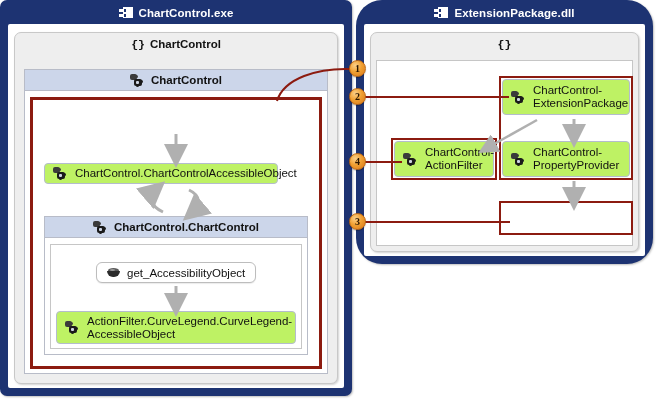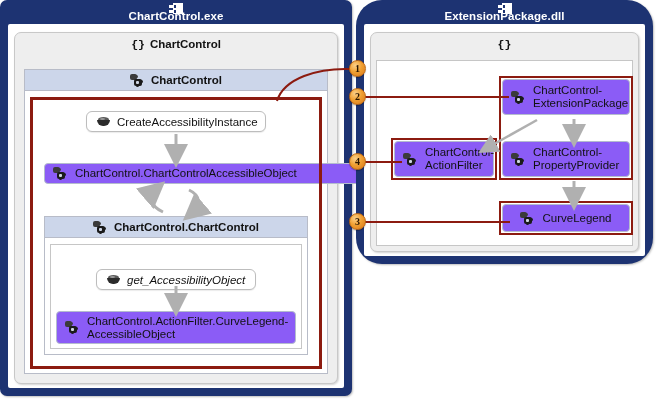--- a/index.html
+++ b/index.html
@@ -23,21 +23,20 @@
     left: 0; right: 0; top: 3px;
     height: 19px;
     color: #ffffff;
     font-size: 11.5px;
     font-weight: bold;
     display: flex;
     align-items: center;
     justify-content: center;
     gap: 6px;
     letter-spacing: .1px;
-    flex-direction: column;
   }
   .assembly-body {
     position: absolute;
     left: 8px; right: 8px; top: 24px; bottom: 8px;
     background: #ffffff;
     border-radius: 2px;
   }
 
   
   .comp-icon { position: relative; width: 14px; height: 11px; display:inline-block; }
@@ -129,21 +128,21 @@
     background: #2b2b2b; border-radius: 0 0 7px 7px;
   }
   .method-icon .shine {
     position: absolute; left: 3px; top: 1px; width: 5px; height: 2px;
     background: #9a9a9a; border-radius: 50%;
   }
 
   
   .member {
     position: absolute;
-    background: #8b5cf6;
+    background: #bef264;
     border: 1px solid #b4bccd;
     border-radius: 4px;
     display: flex;
     align-items: center;
     padding: 0 8px;
     gap: 7px;
     font-size: 11.5px;
     color: #111111;
     line-height: 13px;
   }
@@ -226,30 +225,22 @@
             <i class="pz p2a"></i>
             <i class="pz p2b"></i>
             <i class="pz hl"></i>
         </span>
         <span>ChartControl</span>
       </div>
     </div>
 
     <div class="inner-white" style="left:30px; top:97px; width:292px; height:272px;"></div>
 
-    <div class="method" style="left:86px; top:111px; width:180px; height:21px;">
-      <span class="method-icon">
-        <span class="top"></span>
-          <span class="bot"></span>
-          <span class="shine"></span>
-      </span>
-      <span>CreateAccessibilityInstance</span>
-    </div>
-
-    <div class="member" style="left:44px; top:163px; width:320px; height:21px;">
+
+    <div class="member" style="left:44px; top:163px; width:234px; height:21px;">
       <span class="class-icon">
         <i class="pz p1"></i>
           <i class="pz p1a"></i>
           <i class="pz p2"></i>
           <i class="pz p2a"></i>
           <i class="pz p2b"></i>
           <i class="pz hl"></i>
       </span>
       <span class="lbl">ChartControl.ChartControlAccessibleObject</span>
     </div>
@@ -262,39 +253,39 @@
             <i class="pz p2"></i>
             <i class="pz p2a"></i>
             <i class="pz p2b"></i>
             <i class="pz hl"></i>
         </span>
         <span>ChartControl.ChartControl</span>
       </div>
     </div>
     <div class="inner-white" style="left:50px; top:244px; width:252px; height:105px;"></div>
 
-    <div class="method" style="left:96px; top:269px; width:160px; height:21px;font-style:italic;">
+    <div class="method" style="left:96px; top:262px; width:160px; height:21px;">
       <span class="method-icon">
         <span class="top"></span>
           <span class="bot"></span>
           <span class="shine"></span>
       </span>
       <span>get_AccessibilityObject</span>
     </div>
 
     <div class="member" style="left:56px; top:311px; width:240px; height:33px;">
       <span class="class-icon">
         <i class="pz p1"></i>
           <i class="pz p1a"></i>
           <i class="pz p2"></i>
           <i class="pz p2a"></i>
           <i class="pz p2b"></i>
           <i class="pz hl"></i>
       </span>
-      <span class="lbl">ChartControl.ActionFilter.CurveLegend-
+      <span class="lbl">ActionFilter.CurveLegend.CurveLegend-
 AccessibleObject</span>
     </div>
 
     <div class="redframe thick" style="left:30px; top:97px; width:292px; height:272px;"></div>
   </div>
 
   <div class="assembly" style="left:356px; top:0px; width:297px; height:264px;border-radius:26px;">
     <div class="assembly-title">
       <span class="comp-icon">
         <i class="body"></i>
@@ -346,31 +337,20 @@
           <i class="pz p1a"></i>
           <i class="pz p2"></i>
           <i class="pz p2a"></i>
           <i class="pz p2b"></i>
           <i class="pz hl"></i>
       </span>
       <span class="lbl">ChartControl-
 PropertyProvider</span>
     </div>
 
-    <div class="member center" style="left:146px; top:204px; width:128px; height:28px;">
-      <span class="class-icon">
-        <i class="pz p1"></i>
-          <i class="pz p1a"></i>
-          <i class="pz p2"></i>
-          <i class="pz p2a"></i>
-          <i class="pz p2b"></i>
-          <i class="pz hl"></i>
-      </span>
-      <span class="lbl">CurveLegend</span>
-    </div>
 
     <div class="redframe" style="left:143px; top:76px; width:134px; height:104px;"></div>
     <div class="redframe" style="left:35px; top:138px; width:106px; height:42px;"></div>
     <div class="redframe" style="left:143px; top:201px; width:134px; height:34px;"></div>
   </div>
 
   <svg class="overlay" viewBox="0 0 667 402">
     <defs>
       <marker id="ah" markerWidth="8" markerHeight="8" refX="4" refY="4" orient="auto">
         <path d="M0,0 L8,4 L0,8 Z" fill="#b0b0b0"></path>

